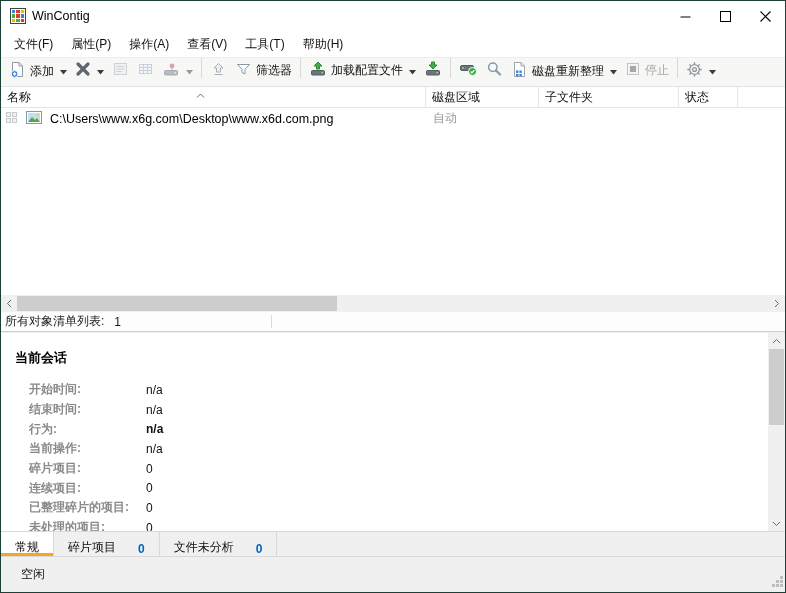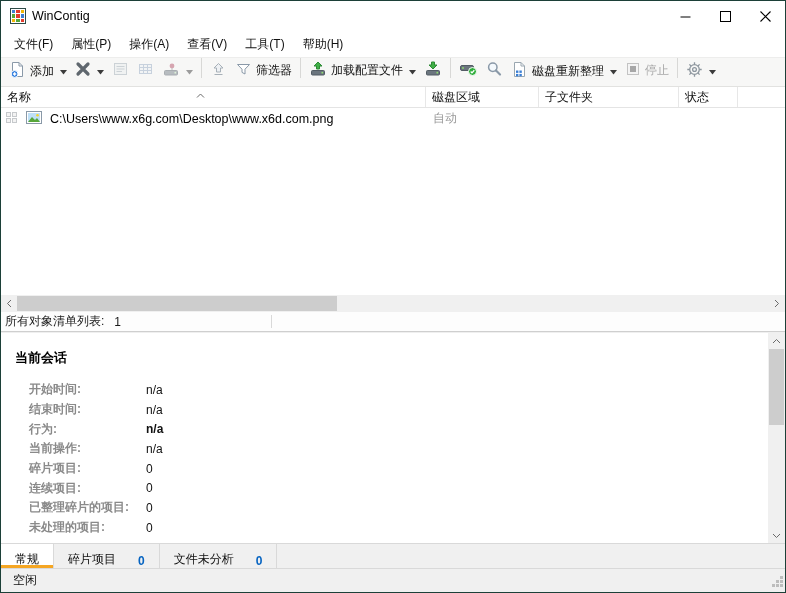--- a/index.html
+++ b/index.html
@@ -70,21 +70,21 @@
   .vs-thumb { position:absolute; top:16px; left:1px; width:15px; height:76px; background:#cdcdcd; }
 
   
   .tabbar { height:25px; background:#f0f0f0; border-top:1px solid #d9d9d9; display:flex; align-items:stretch; flex:0 0 auto; }
   .tab { display:flex; align-items:flex-end; padding:0 14px; border-right:1px solid #d9d9d9; color:#111; position:relative; background:#f0f0f0; }
   .tab .cnt { margin-left:22px; color:#0563c1; font-weight:bold; }
   .tab.active { background:#fff; border-right:1px solid #d9d9d9; }
   .tab.active::after { content:""; position:absolute; left:0; right:0; bottom:0; height:3px; background:#f5a623; }
 
   
-  .statusbar { height:24px; background:#f0f0f0; border-top:1px solid #d9d9d9; display:flex; align-items:center; padding-left:12px; position:relative; flex:0 0 auto; color:#111; }
+  .statusbar { height:36px; background:#f0f0f0; border-top:1px solid #d9d9d9; display:flex; align-items:center; padding-left:20px; position:relative; flex:0 0 auto; color:#111; }
   .grip { position:absolute; right:1px; bottom:1px; }
 </style>
 </head>
 <body>
 
 <div id="win">
 
   <div class="titlebar">
     <span class="app-icon">
       <i style="background:#3f7fd2"></i>

